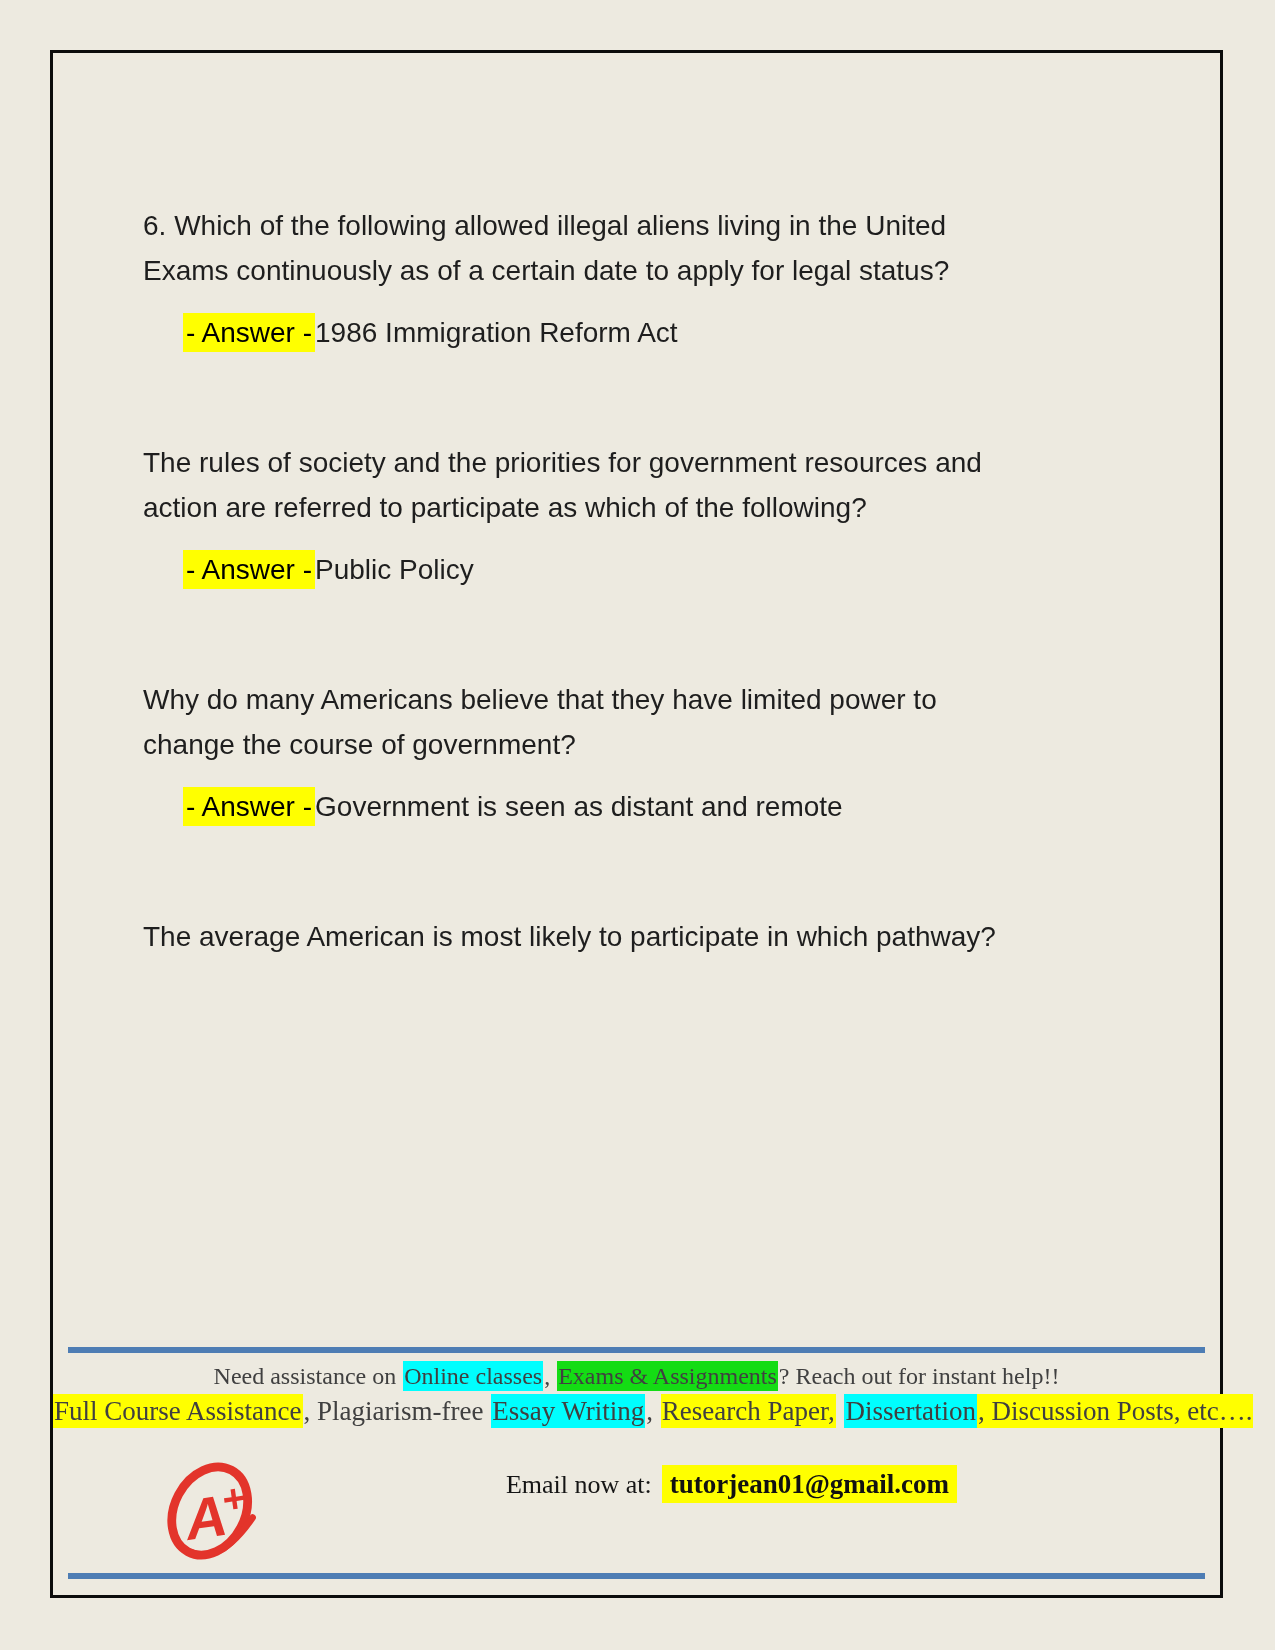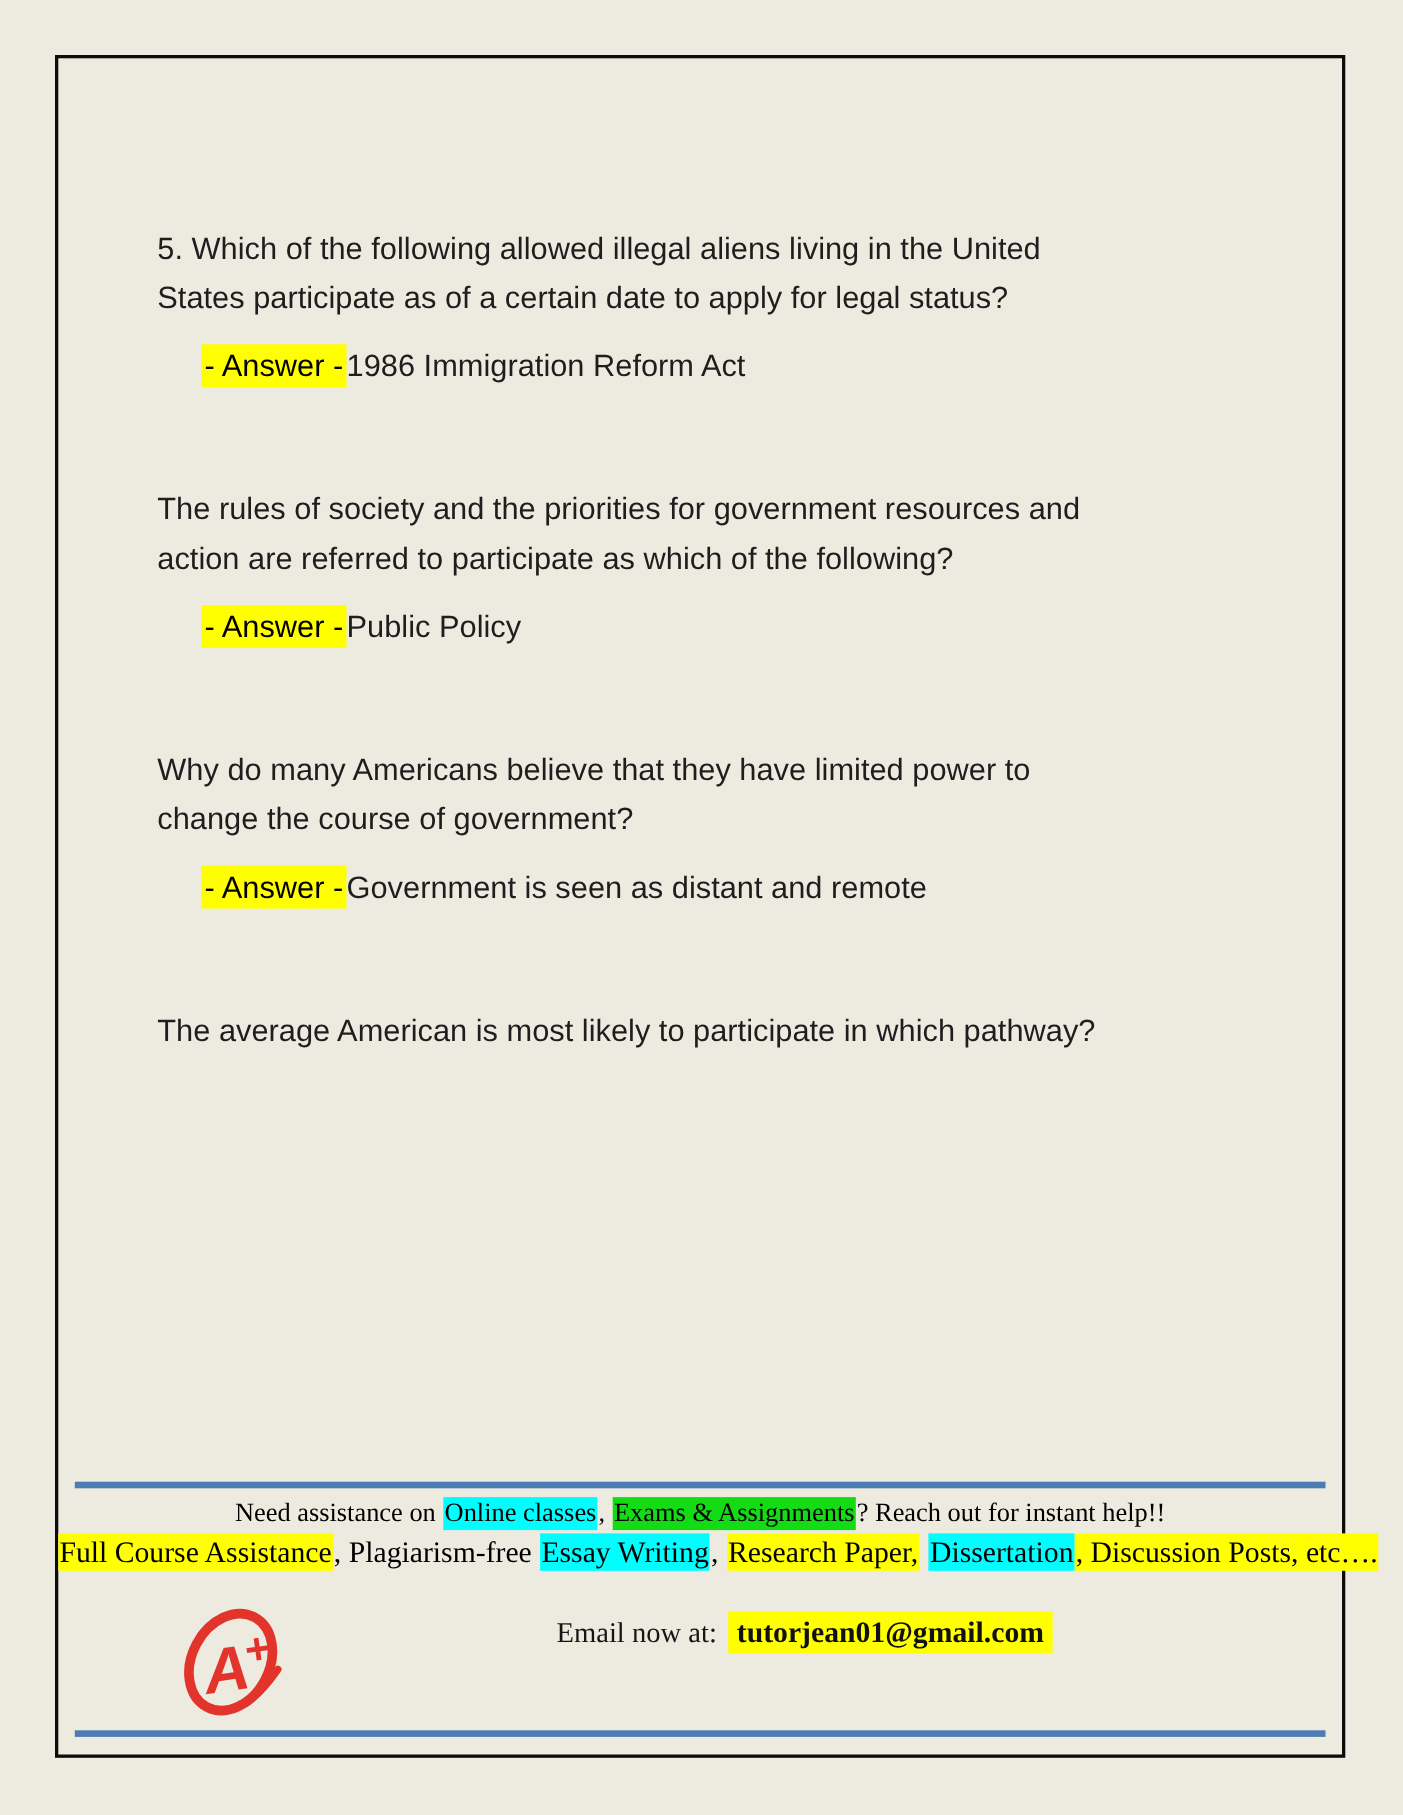--- a/index.html
+++ b/index.html
@@ -30,21 +30,21 @@
   .divider {
     position:absolute; left:15px; width:1137px; height:6px;
     background: var(--blue_divider, #4E7DB4);
   }
   .divider-top { top:1294px; }
   .divider-bottom { top:1520px; }
   .footer-ad {
     position:absolute; top:1300px; left:0; width:100%;
     text-align:center;
     font-family:"Liberation Serif", serif;
-    color:#000000;
+    color:#404040;
   }
   .ad-line1 { font-size:24px; line-height:34px; margin:6px 0 0 0; white-space:nowrap; }
   .ad-line2 { font-size:27px; line-height:37px; margin:0; white-space:nowrap; }
   .footer-ad span { padding:2px 1px; }
   .logo {
     position:absolute; left:105px; top:1402px;
     width:110px; height:112px;
   }
   .contact {
     position:absolute; top:1408px; left:0; width:100%;
@@ -64,22 +64,22 @@
 </style>
 </head>
 <body>
 
 <div class="frame">
 
   <main class="content">
 
     <section>
       <div class="question">
-        <div class="qline">5. Which of the following allowed illegal aliens living in the United</div>
-        <div class="qline">States participate as of a certain date to apply for legal status?</div>
+        <div class="qline">6. Which of the following allowed illegal aliens living in the United</div>
+        <div class="qline">Exams continuously as of a certain date to apply for legal status?</div>
       </div>
       <p class="answer"><mark class="hl-yellow">- Answer -</mark><span>1986 Immigration Reform Act</span></p>
     </section>
 
     <section>
       <div class="question">
         <div class="qline">The rules of society and the priorities for government resources and</div>
         <div class="qline">action are referred to participate as which of the following?</div>
       </div>
       <p class="answer"><mark class="hl-yellow">- Answer -</mark><span>Public Policy</span></p>

